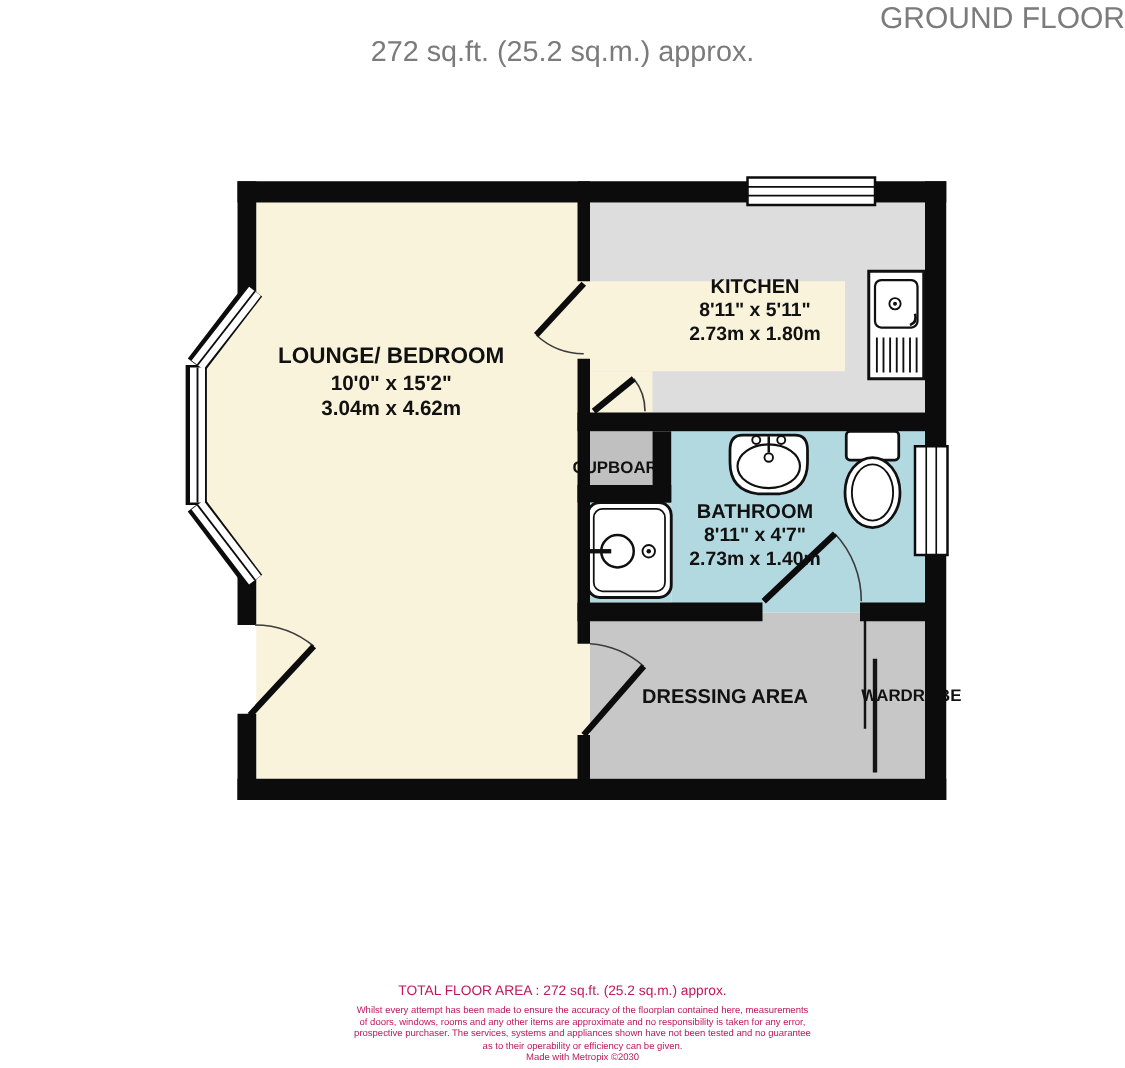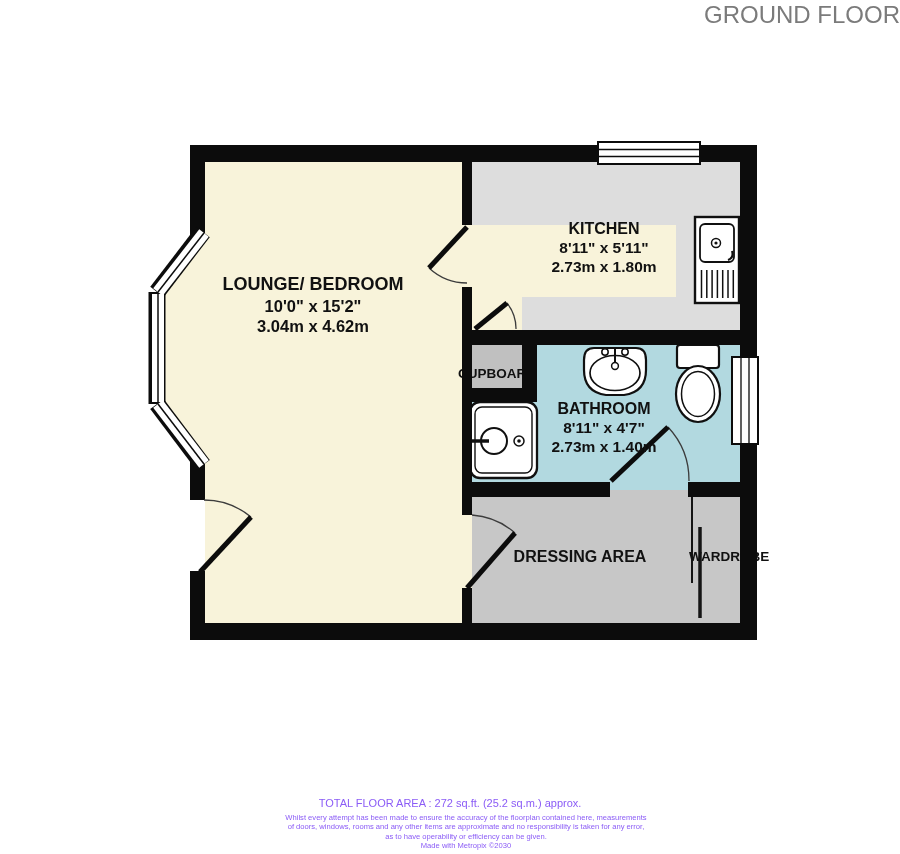--- a/index.html
+++ b/index.html
@@ -13,31 +13,32 @@
   svg text{font-family:"Liberation Sans", sans-serif;font-weight:bold;fill:#111;}
   .room-name{font-size:16px;}
   .room-name.big{font-size:18px;}
   .room-dim{font-size:15.5px;}
   .room-dim.big{font-size:16.5px;}
   .small-name{font-size:13.5px;}
   .wall{fill:#0c0c0c;}
   .leaf{stroke:#0c0c0c;stroke-width:5;fill:none;}
   .arc{stroke:#3c3c3c;stroke-width:1.3;fill:none;}
   .fix{fill:#ffffff;stroke:#101010;}
-  .footer{position:absolute;left:0;bottom:3px;width:100%;text-align:center;color:#8b5cf6;}
+  .footer{position:absolute;left:0;bottom:3px;width:100%;text-align:center;color:#be185d;}
   .footer .total{font-size:11px;margin-bottom:4px;}
   .footer .disc{font-size:7.6px;line-height:9.6px;margin-left:32px;}
 </style>
 </head>
 <body>
 
 <div class="page">
 
   <div class="plan-header">
     <div class="t1">GROUND FLOOR</div>
+    <div class="t2">272 sq.ft. (25.2 sq.m.) approx.</div>
   </div>
 
   <svg width="900" height="854" viewBox="0 0 900 854">
 
     <g>
       <path d="M205 162 H472 V623 H205 V467 L158 406 V292 L205 231 Z" fill="#f8f3da"></path>
       <rect x="472" y="162" width="268" height="168" fill="#dddddd"></rect>
       <rect x="462" y="225" width="214" height="72" fill="#f8f3da"></rect>
       <rect x="462" y="297" width="60" height="35" fill="#f8f3da"></rect>
       <rect x="472" y="345" width="50" height="43" fill="#c0c0c0"></rect>
@@ -179,18 +180,19 @@
 
       <text class="room-name" x="580" y="562" text-anchor="middle">DRESSING AREA</text>
     </g>
   </svg>
 
   <div class="footer">
     <div class="total">TOTAL FLOOR AREA : 272 sq.ft. (25.2 sq.m.) approx.</div>
     <div class="disc">
       <div>Whilst every attempt has been made to ensure the accuracy of the floorplan contained here, measurements</div>
       <div>of doors, windows, rooms and any other items are approximate and no responsibility is taken for any error,</div>
-      <div>as to have operability or efficiency can be given.</div>
+      <div>prospective purchaser. The services, systems and appliances shown have not been tested and no guarantee</div>
+      <div>as to their operability or efficiency can be given.</div>
       <div>Made with Metropix ©2030</div>
     </div>
   </div>
 
 </div>
 
 </body></html>

